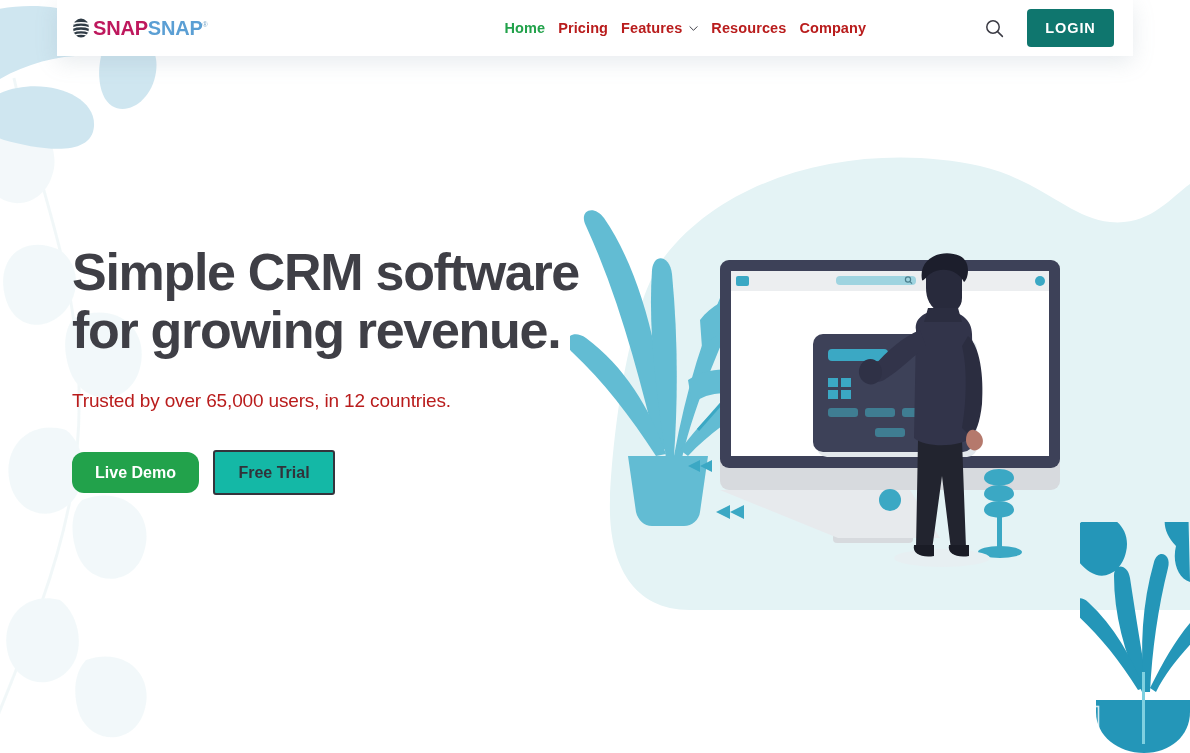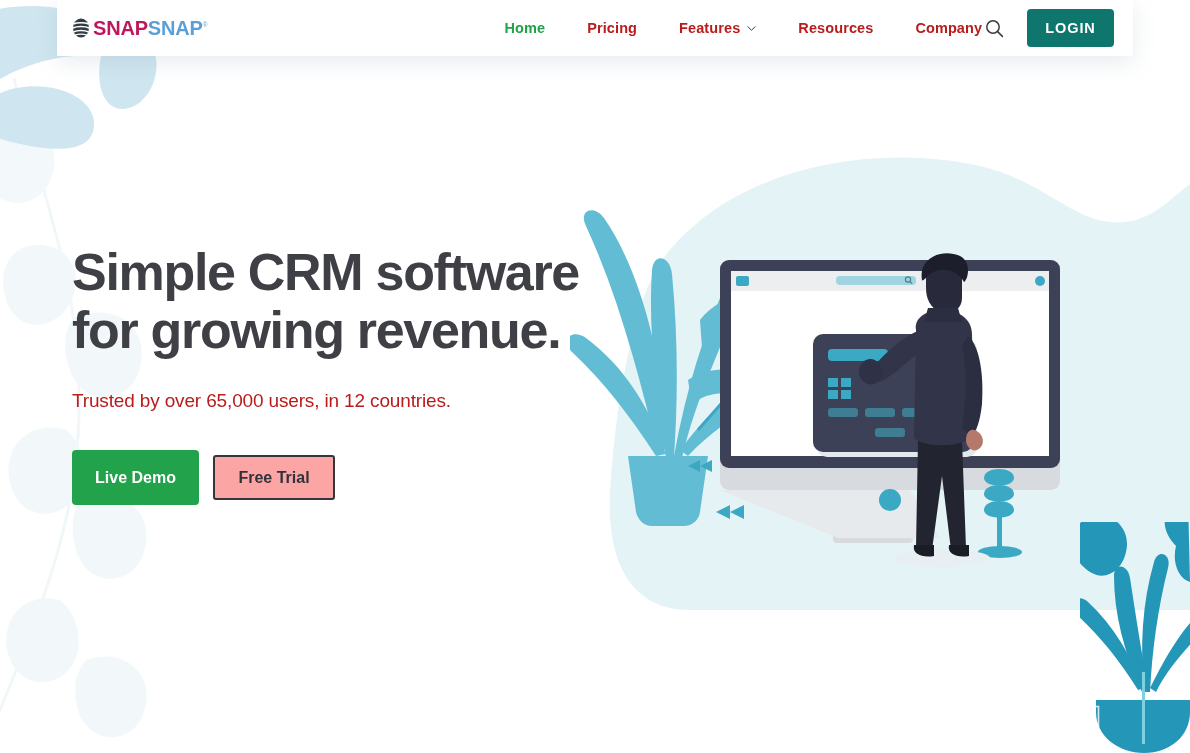--- a/index.html
+++ b/index.html
@@ -66,21 +66,21 @@
   .brand-tm {
     font-size: 7px;
     color: #7aa8c9;
     vertical-align: super;
     font-weight: normal;
   }
 
   .nav {
     display: flex;
     align-items: flex-start;
-    gap: 42px;
+    gap: 13px;
     margin-left: 297px;
   }
 
   .nav-item {
     font-size: 14.5px;
     font-weight: bold;
     color: #b91c1c;
     letter-spacing: 0.1px;
     cursor: pointer;
     display: flex;
@@ -155,31 +155,31 @@
     margin-top: 38px;
     display: flex;
     align-items: center;
     gap: 14px;
   }
 
   .btn-demo {
     background: #22a24b;
     color: #ffffff;
     border: none;
-    border-radius: 4px;
+    border-radius: 12px;
     width: 127px;
-    height: 55px;
+    height: 41px;
     font-size: 16px;
     font-weight: bold;
     cursor: pointer;
     font-family: "Liberation Sans", sans-serif;
   }
 
   .btn-trial {
-    background: #fca5a5;
+    background: #14b8a6;
     color: #32323a;
     border: 2px solid #34343c;
     border-radius: 3px;
     width: 122px;
     height: 45px;
     font-size: 16px;
     font-weight: bold;
     cursor: pointer;
     font-family: "Liberation Sans", sans-serif;
   }

